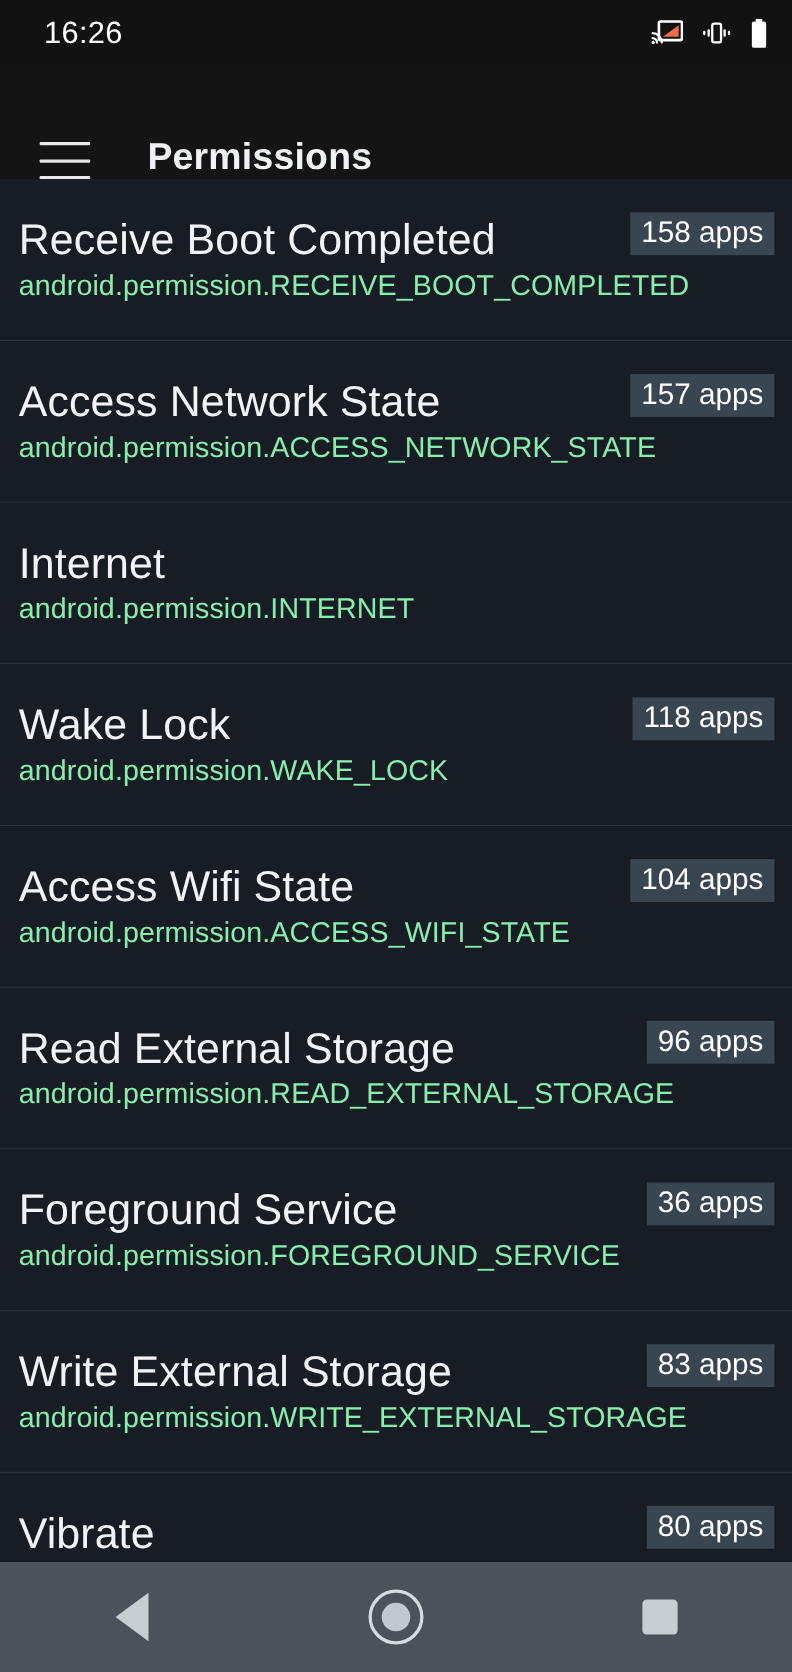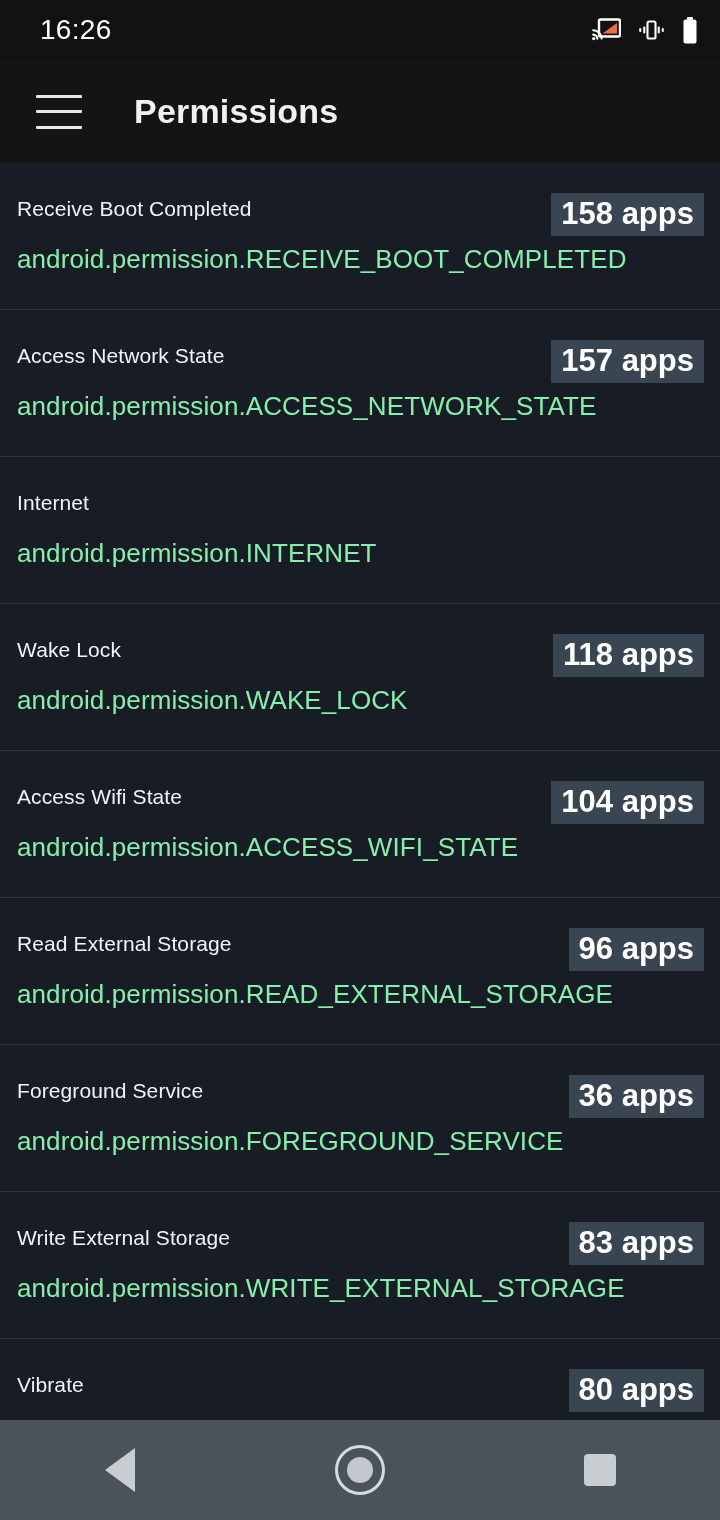--- a/index.html
+++ b/index.html
@@ -26,21 +26,21 @@
   .status-icons { display:flex; align-items:center; gap:17px; }
 
   .icon-cast { position:relative; width:29px; height:24px; display:block; }
   .icon-vibrate { position:relative; width:27px; height:24px; display:block; }
   .icon-battery { position:relative; width:16px; height:27px; display:block; }
 
   
   .appbar {
     position:absolute; top:60px; left:0; width:720px; height:103px;
     background:#141414;
-    display:flex; align-items:center;
+    display:flex; align-items:flex-end;
   }
   .hamburger {
     width:46px; height:34px; margin-left:36px;
     display:flex; flex-direction:column; justify-content:space-between;
     cursor:pointer;
   }
   .hamburger span { display:block; height:3px; width:46px; background:#e8e8ea; border-radius:1px; }
   .appbar-title {
     margin-left:52px;
     color:#f0f1f4; font-size:34px; font-weight:700; letter-spacing:.2px;
@@ -56,27 +56,27 @@
     border-bottom:1px solid #2d333e;
     background:#181c25;
   }
   .row-inner {
     position:absolute; left:0; right:0; top:0; bottom:0;
     padding:34px 16px 0 17px;
   }
   .row-top { position:relative; display:block; height:44px; }
   .row-title {
     position:absolute; left:0; top:0;
-    color:#f2f3f6; font-size:21px; font-weight:400; letter-spacing:.1px;
+    color:#f2f3f6; font-size:39px; font-weight:400; letter-spacing:.1px;
     white-space:nowrap;
   }
   .row-badge {
     position:absolute; right:0; top:-4px;
     background:#394550; color:#ffffff;
-    font-size:31px; font-weight:700;
+    font-size:27px; font-weight:400;
     padding:5px 10px 7px 10px;
     white-space:nowrap; line-height:1;
   }
   .row-sub {
     position:absolute; left:17px; top:81px;
     color:#86efac; font-size:26px; font-weight:400; letter-spacing:.1px;
     white-space:nowrap;
   }
 
   

